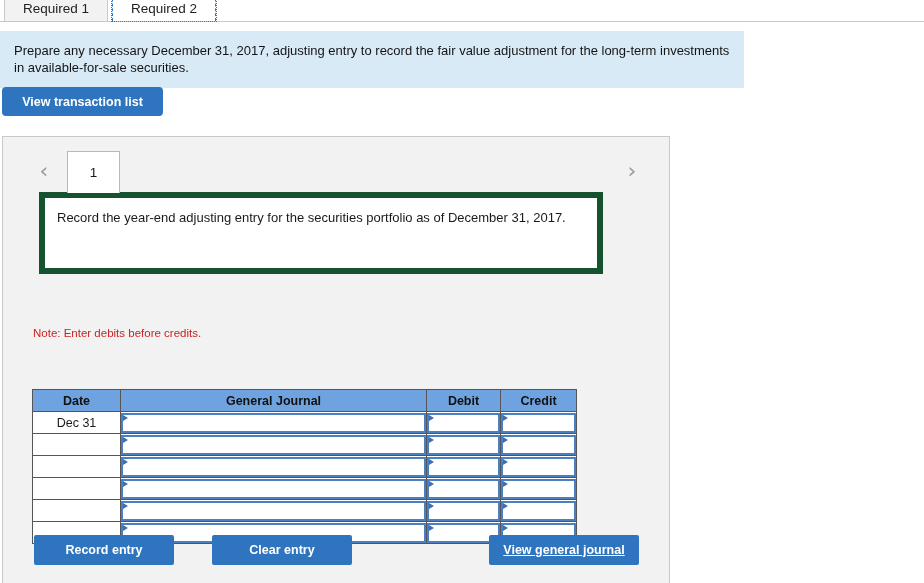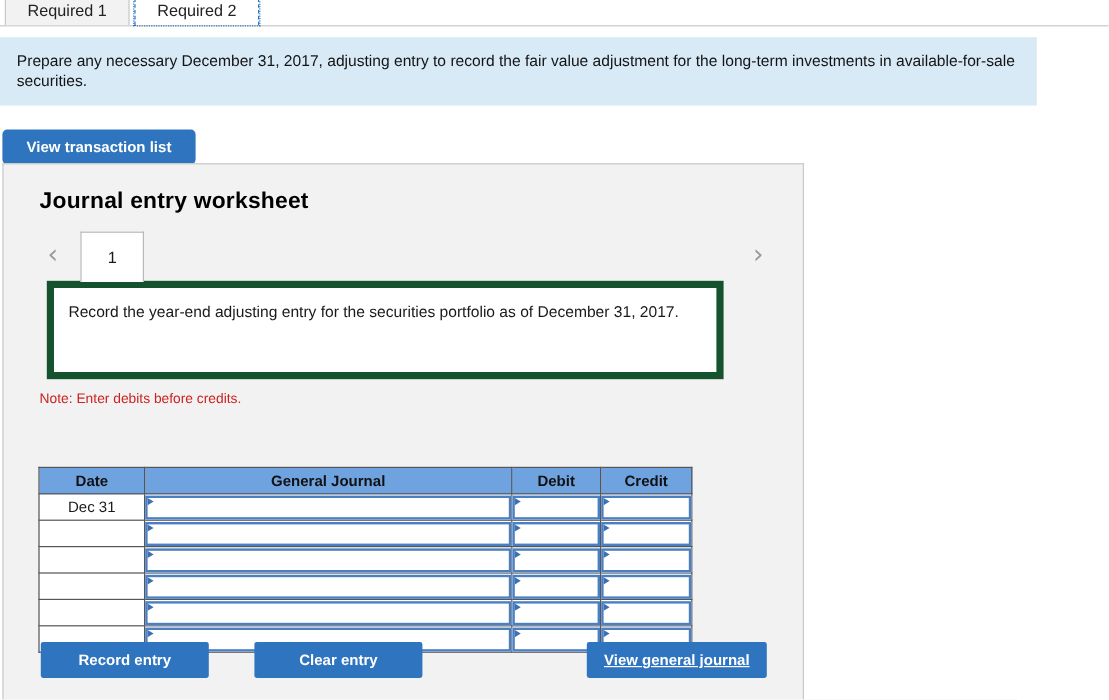--- a/index.html
+++ b/index.html
@@ -46,21 +46,21 @@
     border: 1px dashed #2f74be;
     border-bottom: none;
     outline: 1px dotted #2f74be;
     outline-offset: 0px;
   }
 
   
   .banner {
     position: absolute;
     left: 0; top: 31px;
-    width: 864px;
+    width: 744px;
     min-height: 54px;
     background: #d9eaf7;
     padding: 11px 14px 12px 14px;
     font-size: 13px;
     line-height: 17px;
     color: #141414;
   }
 
   
   .btn {
@@ -70,21 +70,21 @@
     background: #2f74be;
     color: #ffffff;
     font-weight: bold;
     font-size: 12.5px;
     border: none;
     cursor: pointer;
     font-family: "Liberation Sans", "DejaVu Sans", sans-serif;
   }
   .btn-rounded {
     position: absolute;
-    left: 2px; top: 108px;
+    left: 2px; top: 87px;
     width: 161px; height: 29px;
     border-radius: 4px;
   }
 
   
   .panel {
     position: absolute;
     left: 2px; top: 136px;
     width: 668px;
     height: 447px;
@@ -250,21 +250,20 @@
 </div>
 
 <div class="banner">
   <span>Prepare any necessary December 31, 2017, adjusting entry to record the fair value adjustment for the long-term investments in available-for-sale securities.</span>
 </div>
 
 <button class="btn btn-rounded">View transaction list</button>
 
 <div class="panel">
 
-  <div class="panel-title">Journal entry worksheet</div>
 
   <div class="wsnav">
     <div class="chev chev-left">‹</div>
     <div class="chev chev-right">›</div>
 
     <div class="sheet-tab">1</div>
 
     <div class="descbox">
       <span>Record the year-end adjusting entry for the securities portfolio as of December 31, 2017.</span>
     </div>

